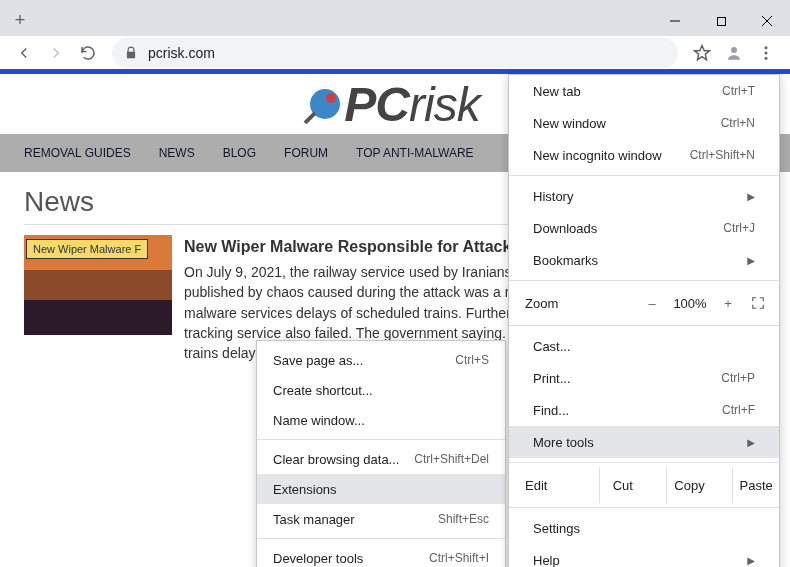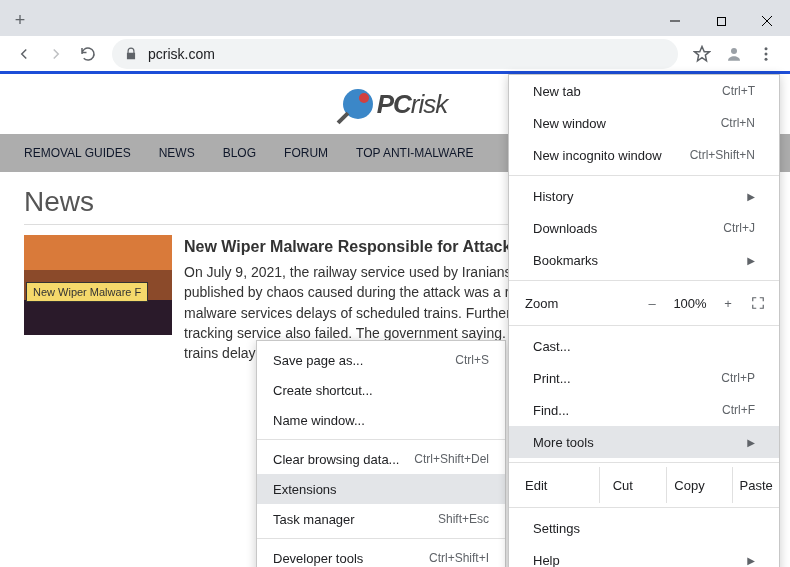--- a/index.html
+++ b/index.html
@@ -9,43 +9,43 @@
 .titlebar { height: 36px; background: #dee1e6; display: flex; align-items: flex-end; }
 .tab { background: #fff; height: 32px; margin-left: 8px; border-radius: 8px 8px 0 0; display: flex; align-items: center; padding: 0 10px; min-width: 220px; font-size: 12px; color: #3c4043; position: relative; }
 .tab .favicon { width: 16px; height: 16px; margin-right: 8px; border-radius: 50%; background: radial-gradient(circle at 6px 6px, #e74c3c 0 4px, #fff 5px 8px); border: 1px solid #ccc; }
 .tab .tab-x { margin-left: auto; color: #5f6368; font-size: 14px; }
 .newtab { width: 28px; height: 28px; display: flex; align-items: center; justify-content: center; font-size: 18px; color: #5f6368; margin-left: 6px; margin-bottom: 2px; }
 .win-controls { margin-left: auto; display: flex; }
 .win-btn { width: 46px; height: 30px; display: flex; align-items: center; justify-content: center; color: #000; }
 .win-btn svg { stroke: #000; }
 
 
-.toolbar { height: 38px; background: #fff; display: flex; align-items: center; padding: 0 8px; border-bottom: 3px solid #1d4ed8; }
+.toolbar { height: 38px; background: #fff; display: flex; align-items: center; padding: 0 8px; border-bottom: 5px solid #1d4ed8; }
 .tb-icon { width: 32px; height: 32px; display: flex; align-items: center; justify-content: center; color: #5f6368; border-radius: 50%; }
 .tb-icon svg { width: 18px; height: 18px; }
 .omnibox { flex: 1; height: 30px; background: #f1f3f4; border-radius: 15px; margin: 0 8px; display: flex; align-items: center; padding: 0 12px; color: #202124; font-size: 14px; }
 .lock { width: 14px; height: 14px; margin-right: 10px; }
 
 
 .page { position: relative; width: 100%; height: calc(100% - 74px); overflow: hidden; }
 .logo-row { height: 60px; display: flex; align-items: center; justify-content: center; background: #fff; }
-.logo-text { font-size: 26px; font-weight: 700; font-style: italic; color: #444; letter-spacing: -1px; display: flex; align-items: center; }
+.logo-text { font-size: 48px; font-weight: 700; font-style: italic; color: #444; letter-spacing: -1px; display: flex; align-items: center; }
 .logo-ball { width: 30px; height: 30px; border-radius: 50%; background: #3b87c8; position: relative; margin-right: 4px; }
 .logo-ball::after { content: ""; position: absolute; width: 10px; height: 10px; background: #d04040; border-radius: 50%; top: 4px; right: 4px; }
 .logo-handle { width: 4px; height: 14px; background: #555; transform: rotate(45deg); position: absolute; bottom: -6px; left: -2px; }
 .light { font-weight: 300; }
 
 .navbar { height: 38px; background: #adadad; display: flex; align-items: center; padding: 0 24px; gap: 28px; }
 .nav-item { color: #0f172a; font-size: 12px; font-weight: 500; }
 
 .content { padding: 14px 24px; }
 .section-title { font-size: 28px; font-weight: 300; color: #555; border-bottom: 1px solid #ddd; padding-bottom: 6px; margin-bottom: 10px; }
 .article { display: flex; gap: 12px; }
 .thumb { width: 148px; height: 100px; background: linear-gradient(#d97a3a 0 35%, #8b4a2a 35% 65%, #2a1a2a 65% 100%); flex-shrink: 0; position: relative; }
-.thumb-label { position: absolute; top: 4px; left: 2px; background: #f5d96b; color: #333; font-size: 11px; padding: 3px 6px; border: 1px solid #333; margin-top: 43px; }
+.thumb-label { position: absolute; top: 4px; left: 2px; background: #f5d96b; color: #333; font-size: 11px; padding: 3px 6px; border: 1px solid #333; }
 .article-body { font-size: 14px; color: #333; line-height: 1.45; }
 .article-title { font-weight: 700; font-size: 16px; margin-bottom: 4px; color: #333; }
 
 
 .mainmenu { position: absolute; top: 74px; right: 10px; width: 272px; background: #fff; border: 1px solid #c7c7c7; box-shadow: 0 2px 10px rgba(0,0,0,0.2); font-size: 13px; color: #202124; z-index: 10; }
 .mm-row { height: 32px; display: flex; align-items: center; padding: 0 24px; }
 .mm-row.highlight { background: #e3e5e8; }
 .mm-short { margin-left: auto; color: #5f6368; font-size: 12px; }
 .mm-sep { height: 1px; background: #e0e0e0; margin: 4px 0; }
 .mm-arrow { margin-left: auto; color: #5f6368; font-size: 10px; }

